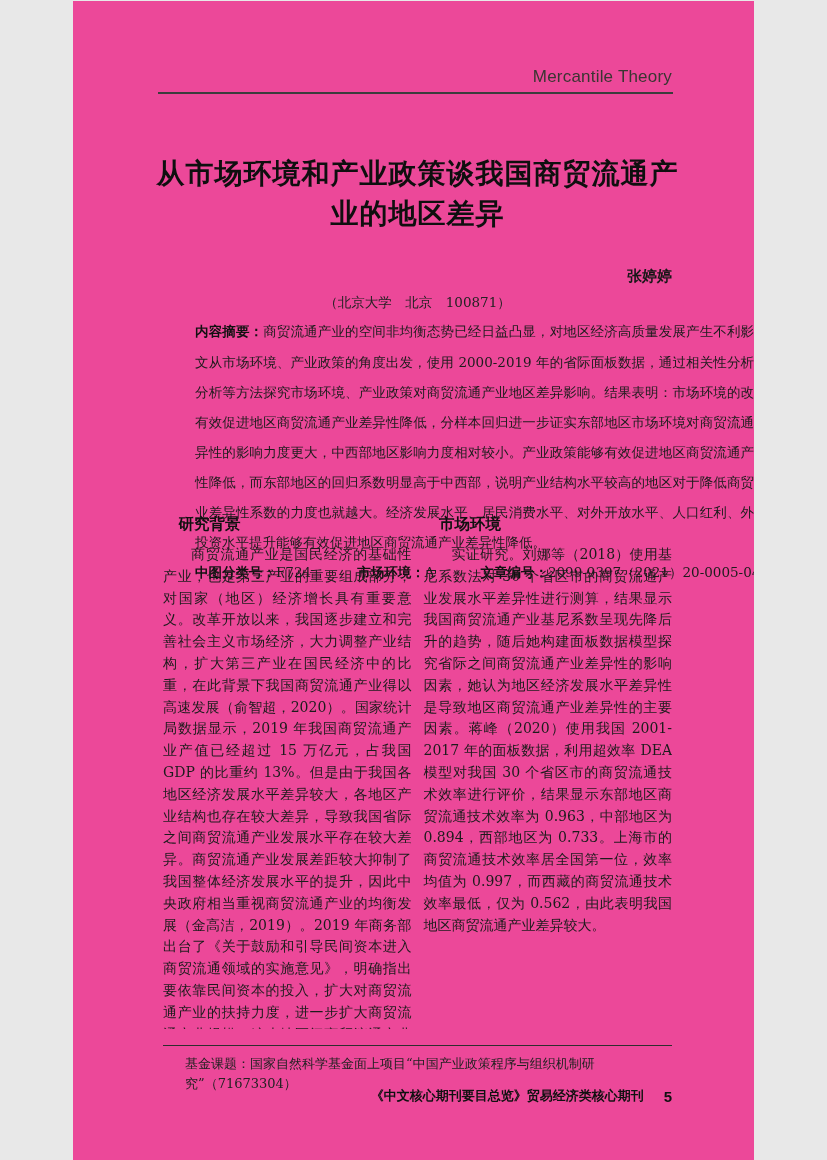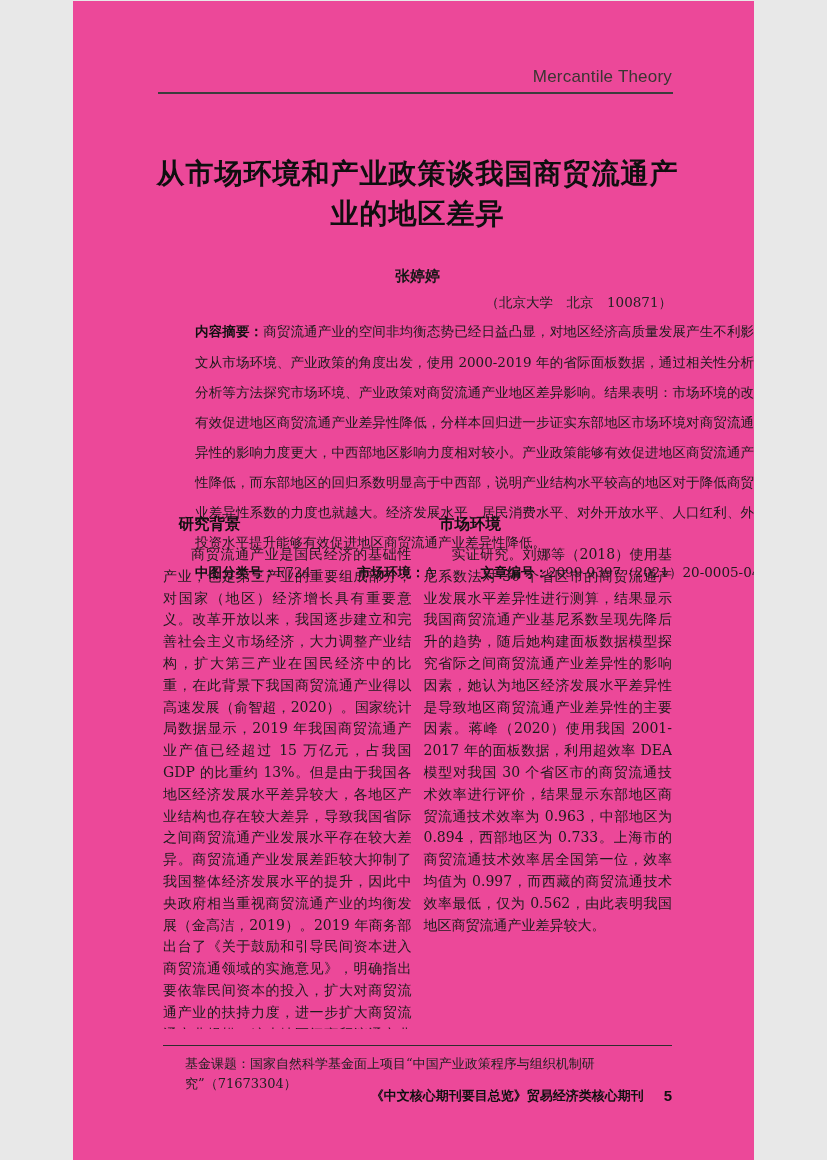--- a/index.html
+++ b/index.html
@@ -23,27 +23,27 @@
   }
   .article-title {
     position:absolute; top:153px; left:70px; right:62px;
     margin:0; text-align:center;
     font-size:28px; font-weight:bold; color:#0f0f0f;
     letter-spacing:1px; line-height:40px;
     font-family:Liberation Sans, sans-serif;
   }
   .author {
     position:absolute; top:266px; left:90px; right:82px;
-    text-align:center;
+    text-align:right;
     font-family:"Liberation Sans", sans-serif;
     font-size:15px; font-weight:600; color:#171717;
   }
   .affiliation {
     position:absolute; top:293px; left:90px; right:82px;
-    text-align:right;
+    text-align:center;
     font-size:13.5px; color:#222;
   }
   .meta {
     position:absolute; top:315px; left:122px; width:600px;
     font-size:13.5px; line-height:30px;
     text-align:justify; color:#1c1c1c;
   }
   .meta p { margin:0; }
   .label {
     font-family:"Liberation Sans", sans-serif;
@@ -70,21 +70,21 @@
     position:absolute; top:1044px; left:90px; right:82px;
     border-top:1.5px solid #2e2e2e; height:0;
   }
   .footnote {
     position:absolute; top:1053px; left:90px; right:68px;
     margin:0; padding-left:22px;
     font-size:13px; line-height:20px; color:#222;
   }
   .footer {
     position:absolute; top:1086px; right:82px;
-    display:flex; align-items:flex-start; gap:20px;
+    display:flex; align-items:center; gap:20px;
     font-family:"Liberation Sans", sans-serif;
     font-weight:bold; color:#111;
   }
   .footer .journal-note { font-size:13px; }
   .footer .page-num { font-size:15px; }
 </style>
 </head>
 <body>
 
 <div class="page">

